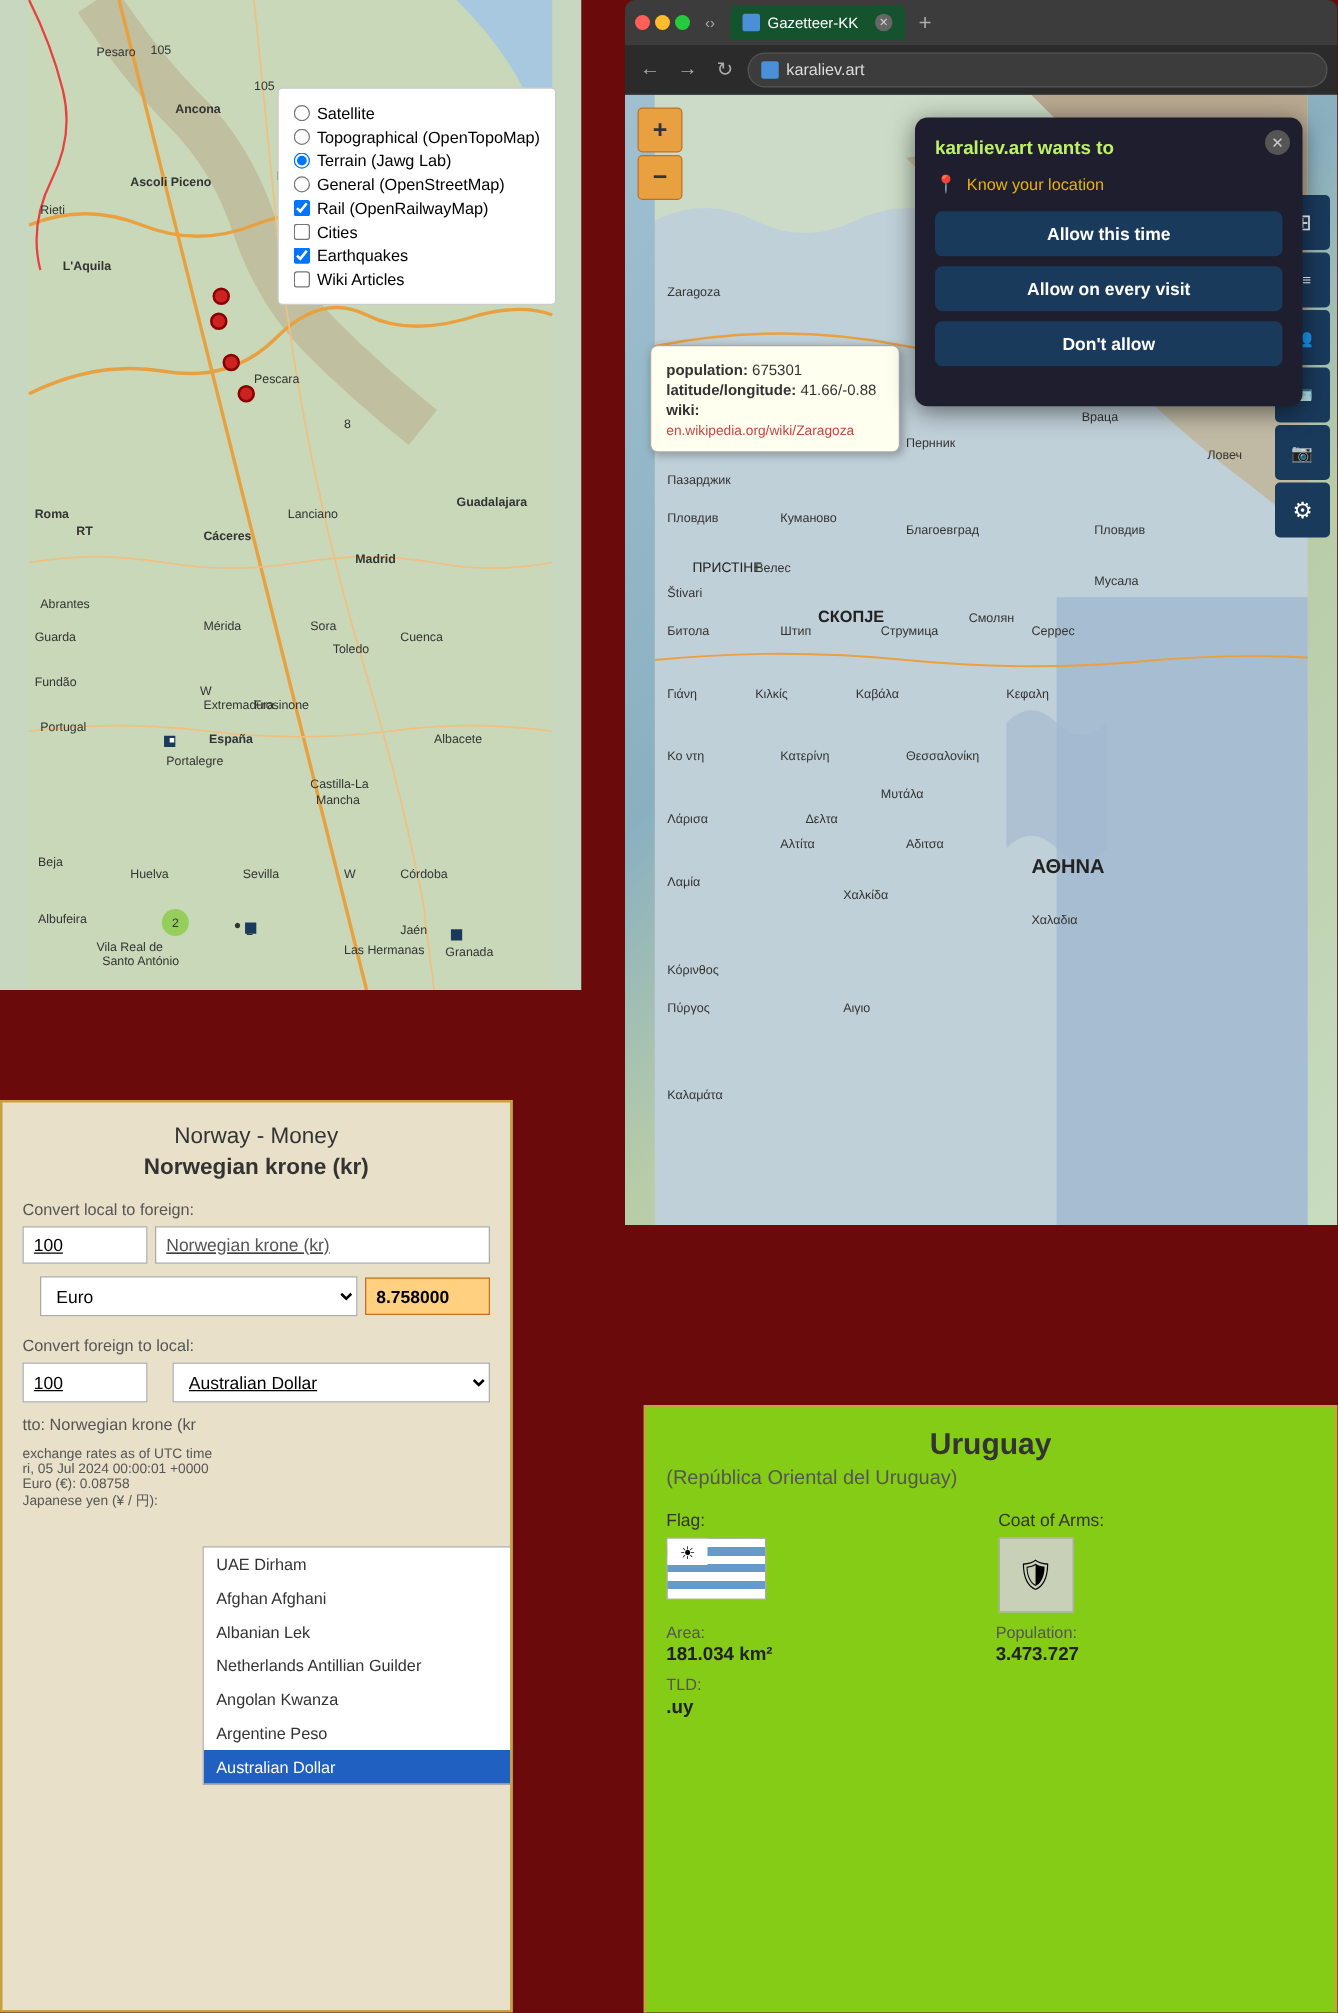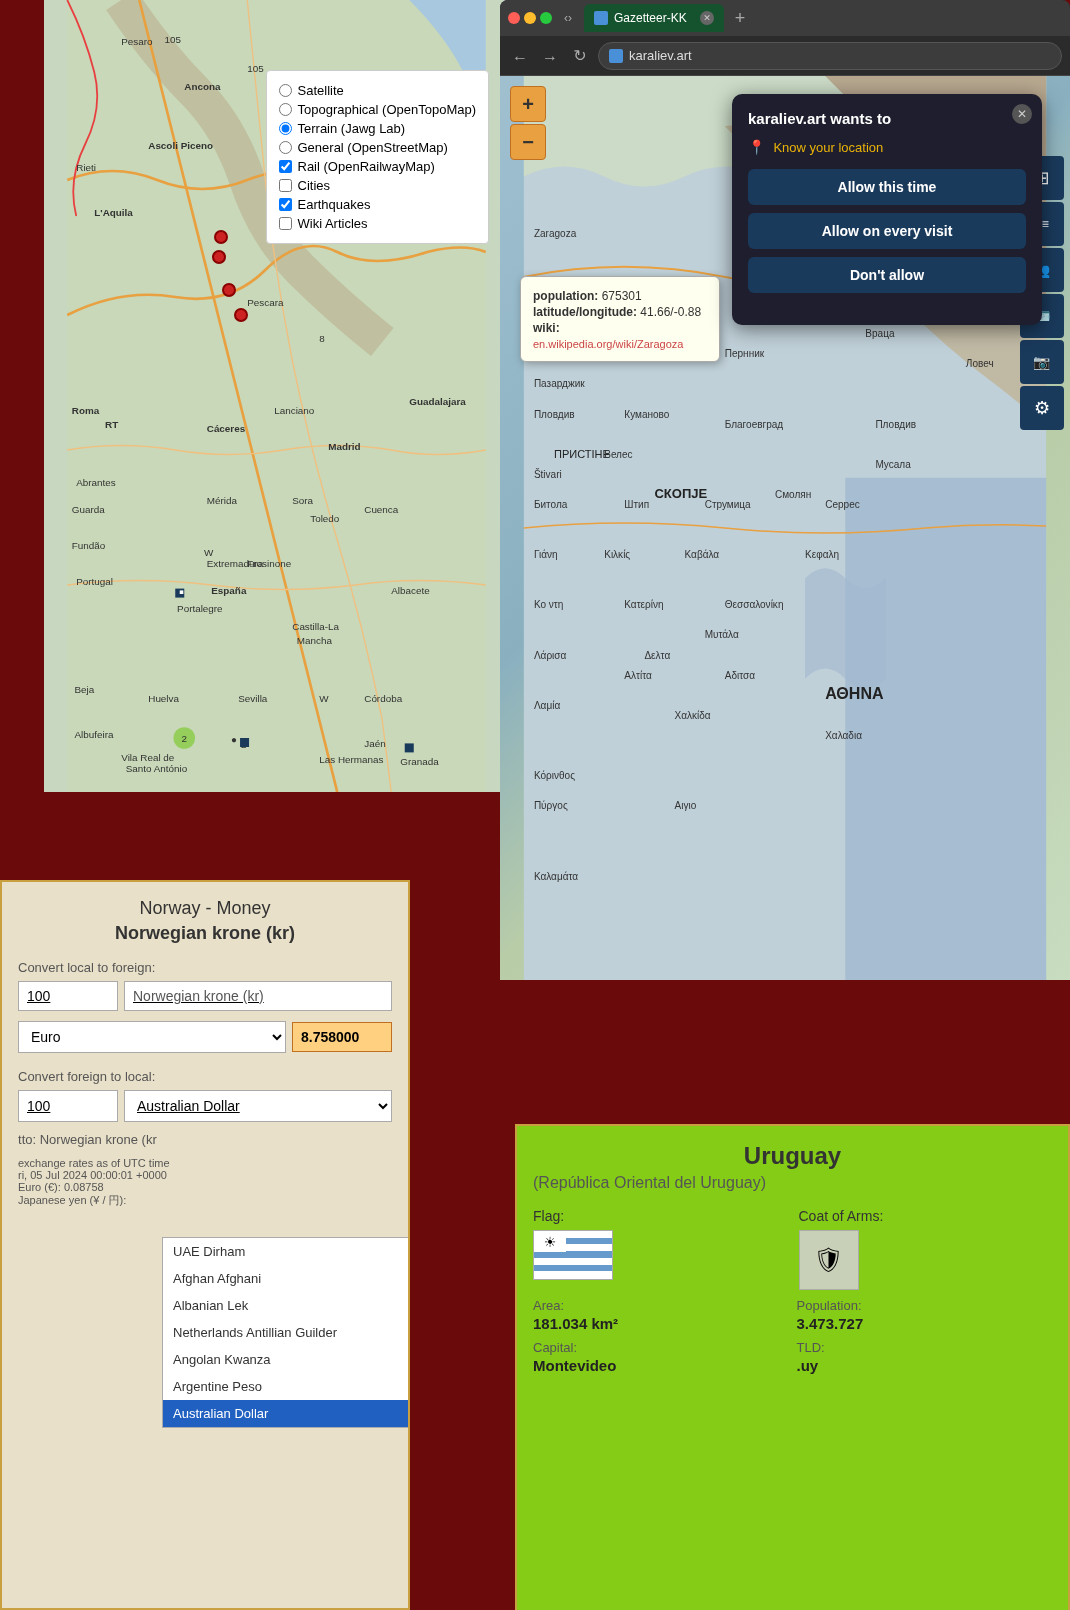--- a/index.html
+++ b/index.html
@@ -13,21 +13,20 @@
     }
 
     
     #map-area {
       position: absolute;
       top: 0; left: 0;
       width: 465px;
       height: 792px;
       background: #c8d8c0;
       overflow: hidden;
-      margin-left: 44px;
     }
 
     
     .map-controls-panel {
       position: absolute;
       top: 70px; right: 20px;
       background: white;
       border: 1px solid #ccc;
       border-radius: 4px;
       padding: 8px 12px;
@@ -204,21 +203,21 @@
       width: 20px; height: 20px;
       background: #555;
       border-radius: 50%;
       display: flex; align-items: center; justify-content: center;
       font-size: 12px;
       color: #ccc;
       cursor: pointer;
     }
 
     .permission-title {
-      color: #ffffff;
+      color: #bef264;
       font-size: 15px;
       font-weight: bold;
       margin-bottom: 12px;
     }
 
     .permission-request {
       display: flex;
       align-items: center;
       gap: 8px;
       margin-bottom: 14px;
@@ -397,20 +396,21 @@
       margin-bottom: 16px;
       align-items: center;
     }
 
     .currency-select {
       flex: 1;
       padding: 6px 8px;
       border: 1px solid #aaa;
       background: white;
       font-size: 14px;
+      margin-left: 14px;
     }
 
     .result-display {
       padding: 6px 8px;
       border: 1px solid #c07020;
       background: #ffd080;
       font-size: 14px;
       min-width: 100px;
       font-weight: bold;
     }
@@ -890,21 +890,17 @@
   <div class="info-data-grid">
     <div class="data-cell">
       <div class="data-cell-label">Area:</div>
       <div class="data-cell-value">181.034 km²</div>
     </div>
     <div class="data-cell">
       <div class="data-cell-label">Population:</div>
       <div class="data-cell-value">3.473.727</div>
     </div>
     <div class="data-cell">
-      <div class="data-cell-label">Capital:</div>
-      <div class="data-cell-value">Montevideo</div>
-    </div>
-    <div class="data-cell">
       <div class="data-cell-label">TLD:</div>
       <div class="data-cell-value">.uy</div>
     </div>
   </div>
 </div>
 
 </body></html>

